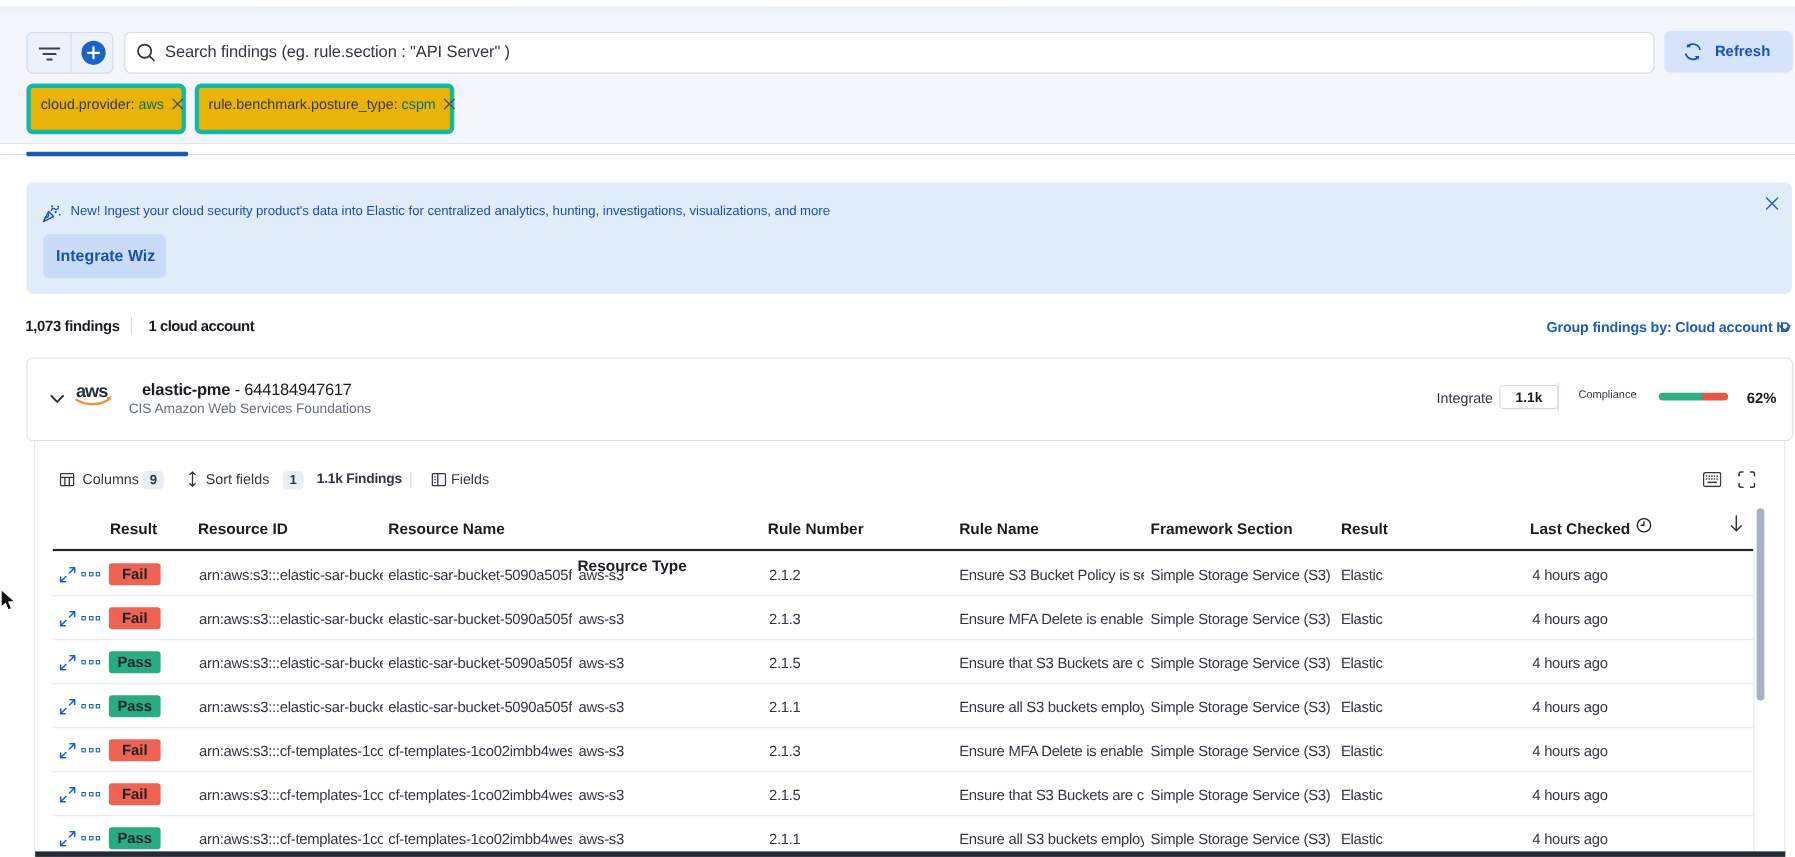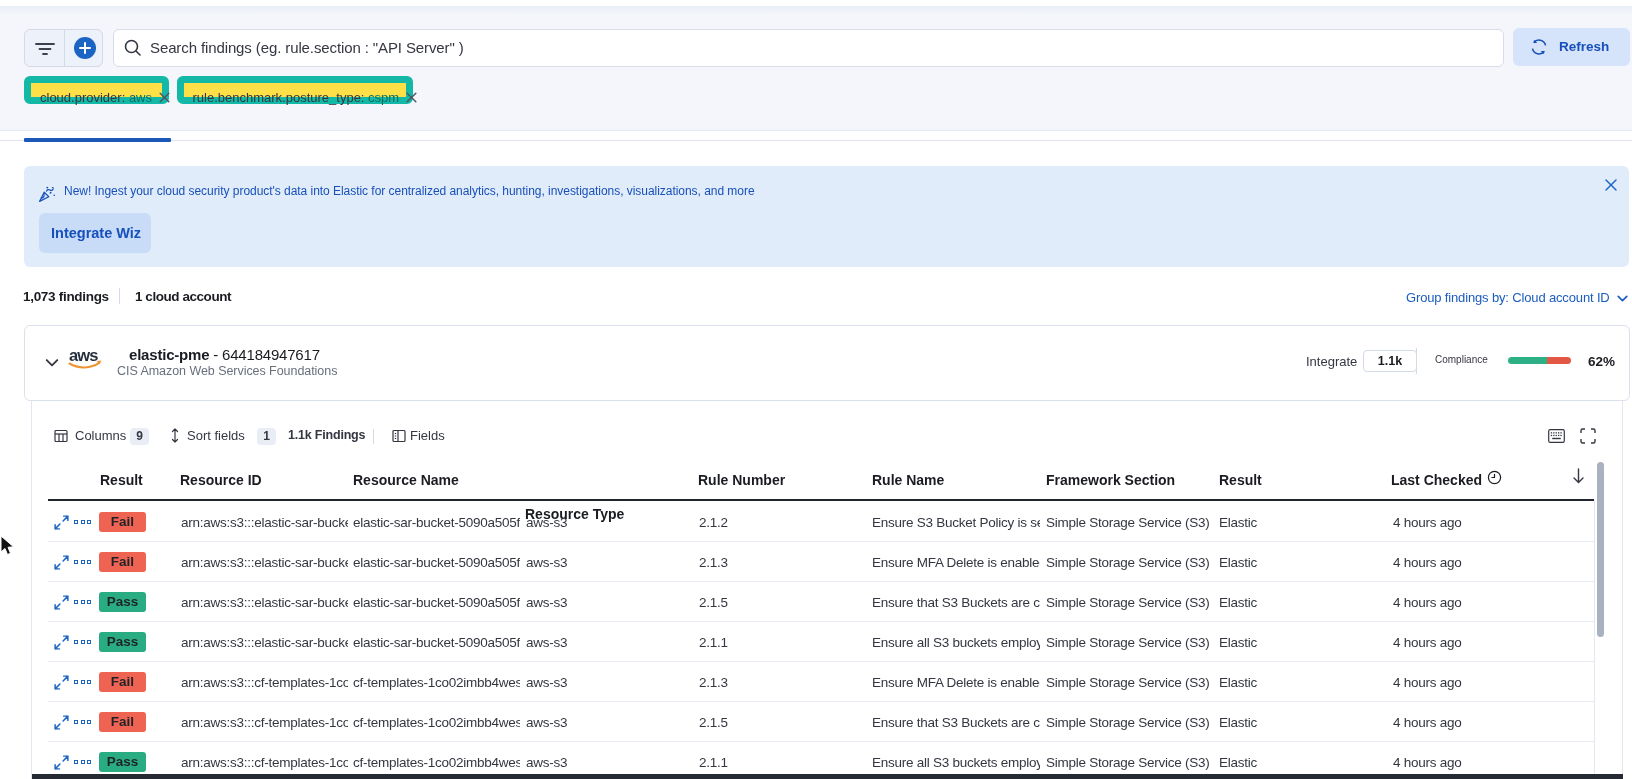--- a/index.html
+++ b/index.html
@@ -9,34 +9,34 @@
 
 #topbg{top:6px;left:0;width:1632px;height:125px;border-bottom:1px solid #e2e7f0;background:linear-gradient(#e9edf5,#f4f6fc 8px);}
 #topdivider{top:140px;left:0;width:1632px;height:1px;background:#dee3ed;}
 #tabline{top:138px;left:24px;width:147px;height:3.5px;background:#1a59b8;border-radius:1px;}
 #btngroup{top:29px;left:24px;width:79px;height:38px;background:#edf1f9;border:1px solid #d3dae6;border-radius:6px;}
 #btngroup .sep{position:absolute;left:39px;top:0;width:1px;height:36px;background:#d3dae6;}
 #searchbox{top:29px;left:113px;width:1391px;height:38px;background:#fff;border:1px solid #d6dce8;border-radius:6px;}
 #searchph{top:39px;left:150px;font-size:15px;color:#343741;letter-spacing:-0.11px;}
 #refreshbtn{top:28px;left:1513px;width:117px;height:38px;background:#d6e4fb;border-radius:6px;color:#1750ba;font-weight:bold;font-size:13.5px;}
 #refreshbtn span{position:absolute;left:46px;top:11px;}
-.chip{top:76px;height:28px;background:#fde047;border:7px solid #14b8a6;border-radius:6px;font-size:13px;color:#343741;line-height:30px;white-space:nowrap;}
+.chip{top:76px;height:46px;background:#eab308;border:4px solid #14b8a6;border-radius:6px;font-size:13px;color:#343741;line-height:30px;white-space:nowrap;}
 .chip .val{color:#0b6e64;}
 #chip1{left:24px;width:145px;padding-left:9px;}
 #chip2{left:177px;width:236px;padding-left:8.5px;}
 
 #banner{top:166px;left:24px;width:1605px;height:101px;background:#e1ecfa;border-radius:6px;}
 #bannertitle{top:184px;left:64px;font-size:12px;font-weight:normal;color:#1750ba;letter-spacing:-0.04px;}
 #wizbtn{top:213px;left:39px;width:112px;height:40px;background:#c8dcf8;border-radius:6px;}
 #wizbtn span{position:absolute;left:12px;top:12px;font-size:14.5px;font-weight:bold;color:#1750ba;}
 
 #counts{top:289px;left:23px;font-size:13.5px;font-weight:bold;color:#1a1c21;letter-spacing:-0.3px;}
 #countsep{top:288px;left:119px;width:1px;height:16px;background:#d3dae6;}
 #counts2{top:289px;left:135px;font-size:13.5px;font-weight:bold;color:#1a1c21;letter-spacing:-0.45px;}
-#groupby{top:290px;left:1406px;font-size:13px;font-weight:400;color:#1b5cc0;letter-spacing:-0.15px;white-space:nowrap;}
+#groupby{top:290px;left:1406px;font-size:13px;font-weight:700;color:#1b5cc0;letter-spacing:-0.15px;white-space:nowrap;}
 
 #card{top:325px;left:24px;width:1606px;height:76px;background:#fff;border:1px solid #dbe1ec;border-radius:6px;}
 #awslogo{top:344px;left:68px;}
 #cardtitle{top:345.5px;left:117px;font-size:15px;color:#1a1c21;letter-spacing:-0.2px;white-space:nowrap;margin-left:12px;}
 #cardsub{top:364px;left:117px;font-size:12.5px;color:#69707d;letter-spacing:-0.05px;white-space:nowrap;}
 #findlbl{top:354px;left:1306px;font-size:13px;color:#343741;}
 #findbadge{top:350px;left:1363px;width:54px;height:22px;background:#fff;border:1px solid #d3dae6;border-radius:4px;font-size:12.5px;font-weight:bold;color:#1a1c21;text-align:center;line-height:20px;}
 #cardsep{top:348px;left:1416px;width:1px;height:26px;background:#d3dae6;}
 #complbl{top:354px;left:1435px;font-size:10px;color:#343741;}
 #compbar{top:357px;left:1508px;width:63px;height:7px;border-radius:4px;background:linear-gradient(90deg,#2eb087 0 62%,#e35744 62% 100%);}

